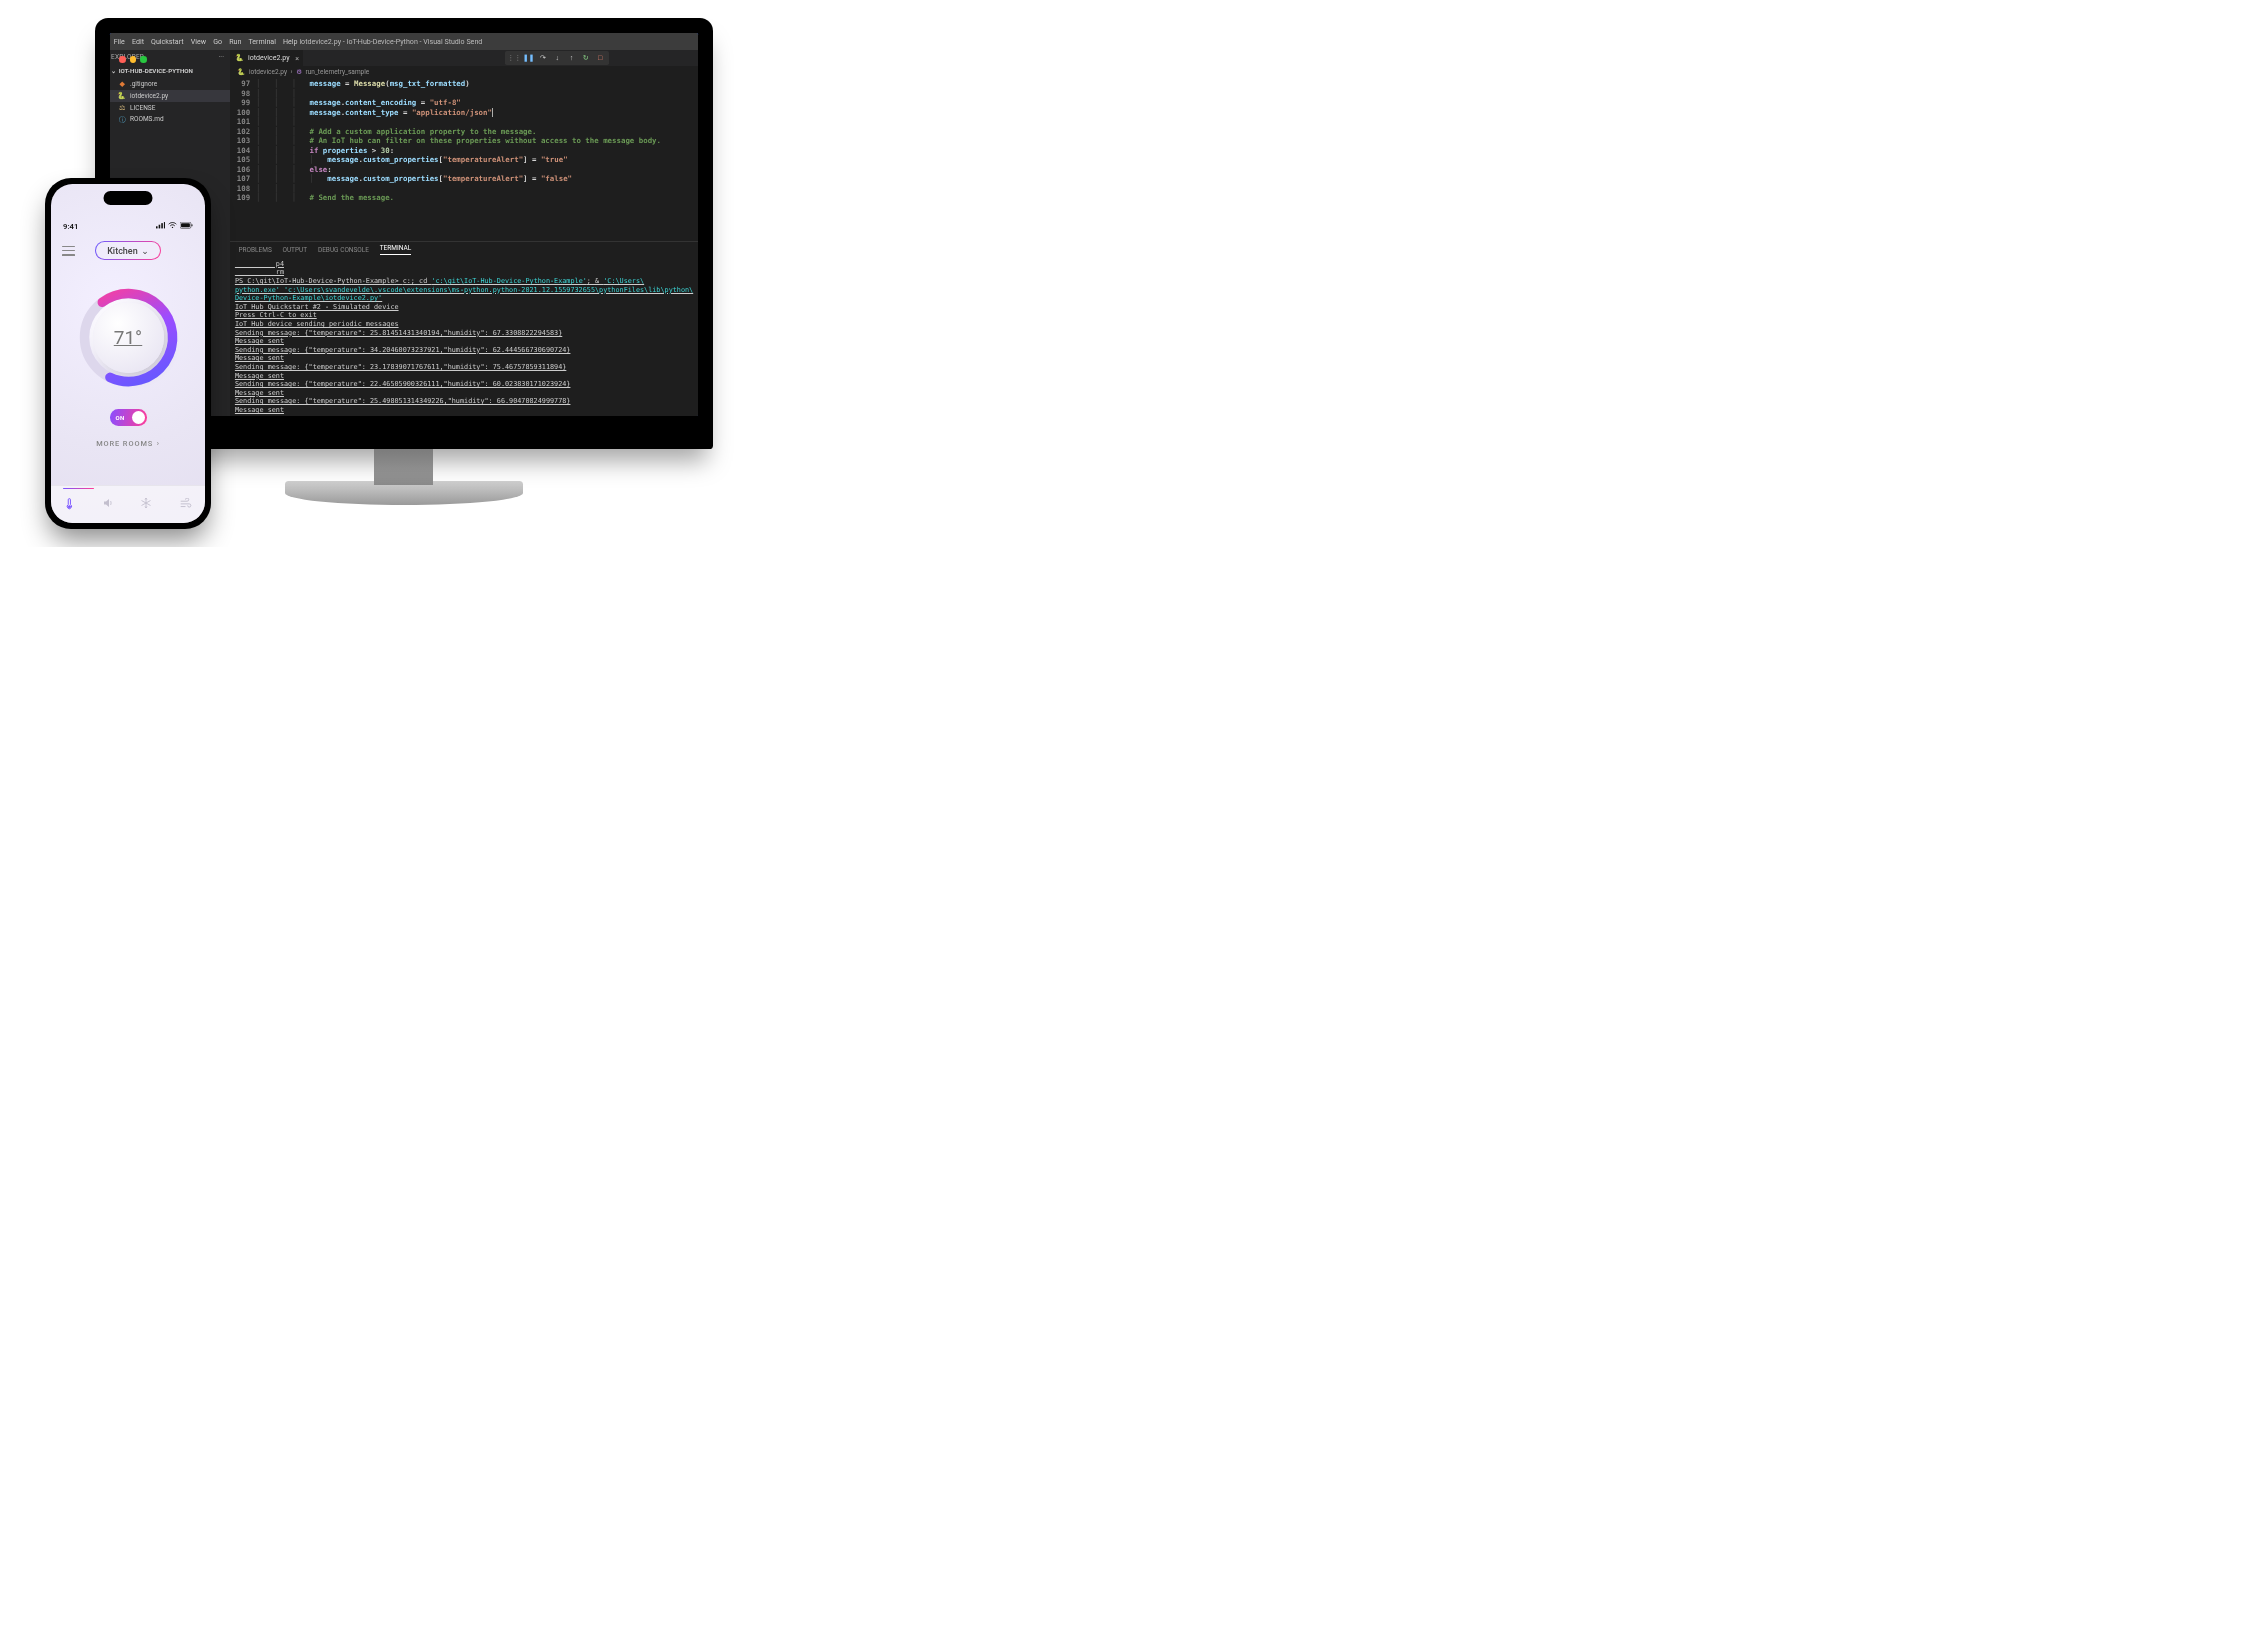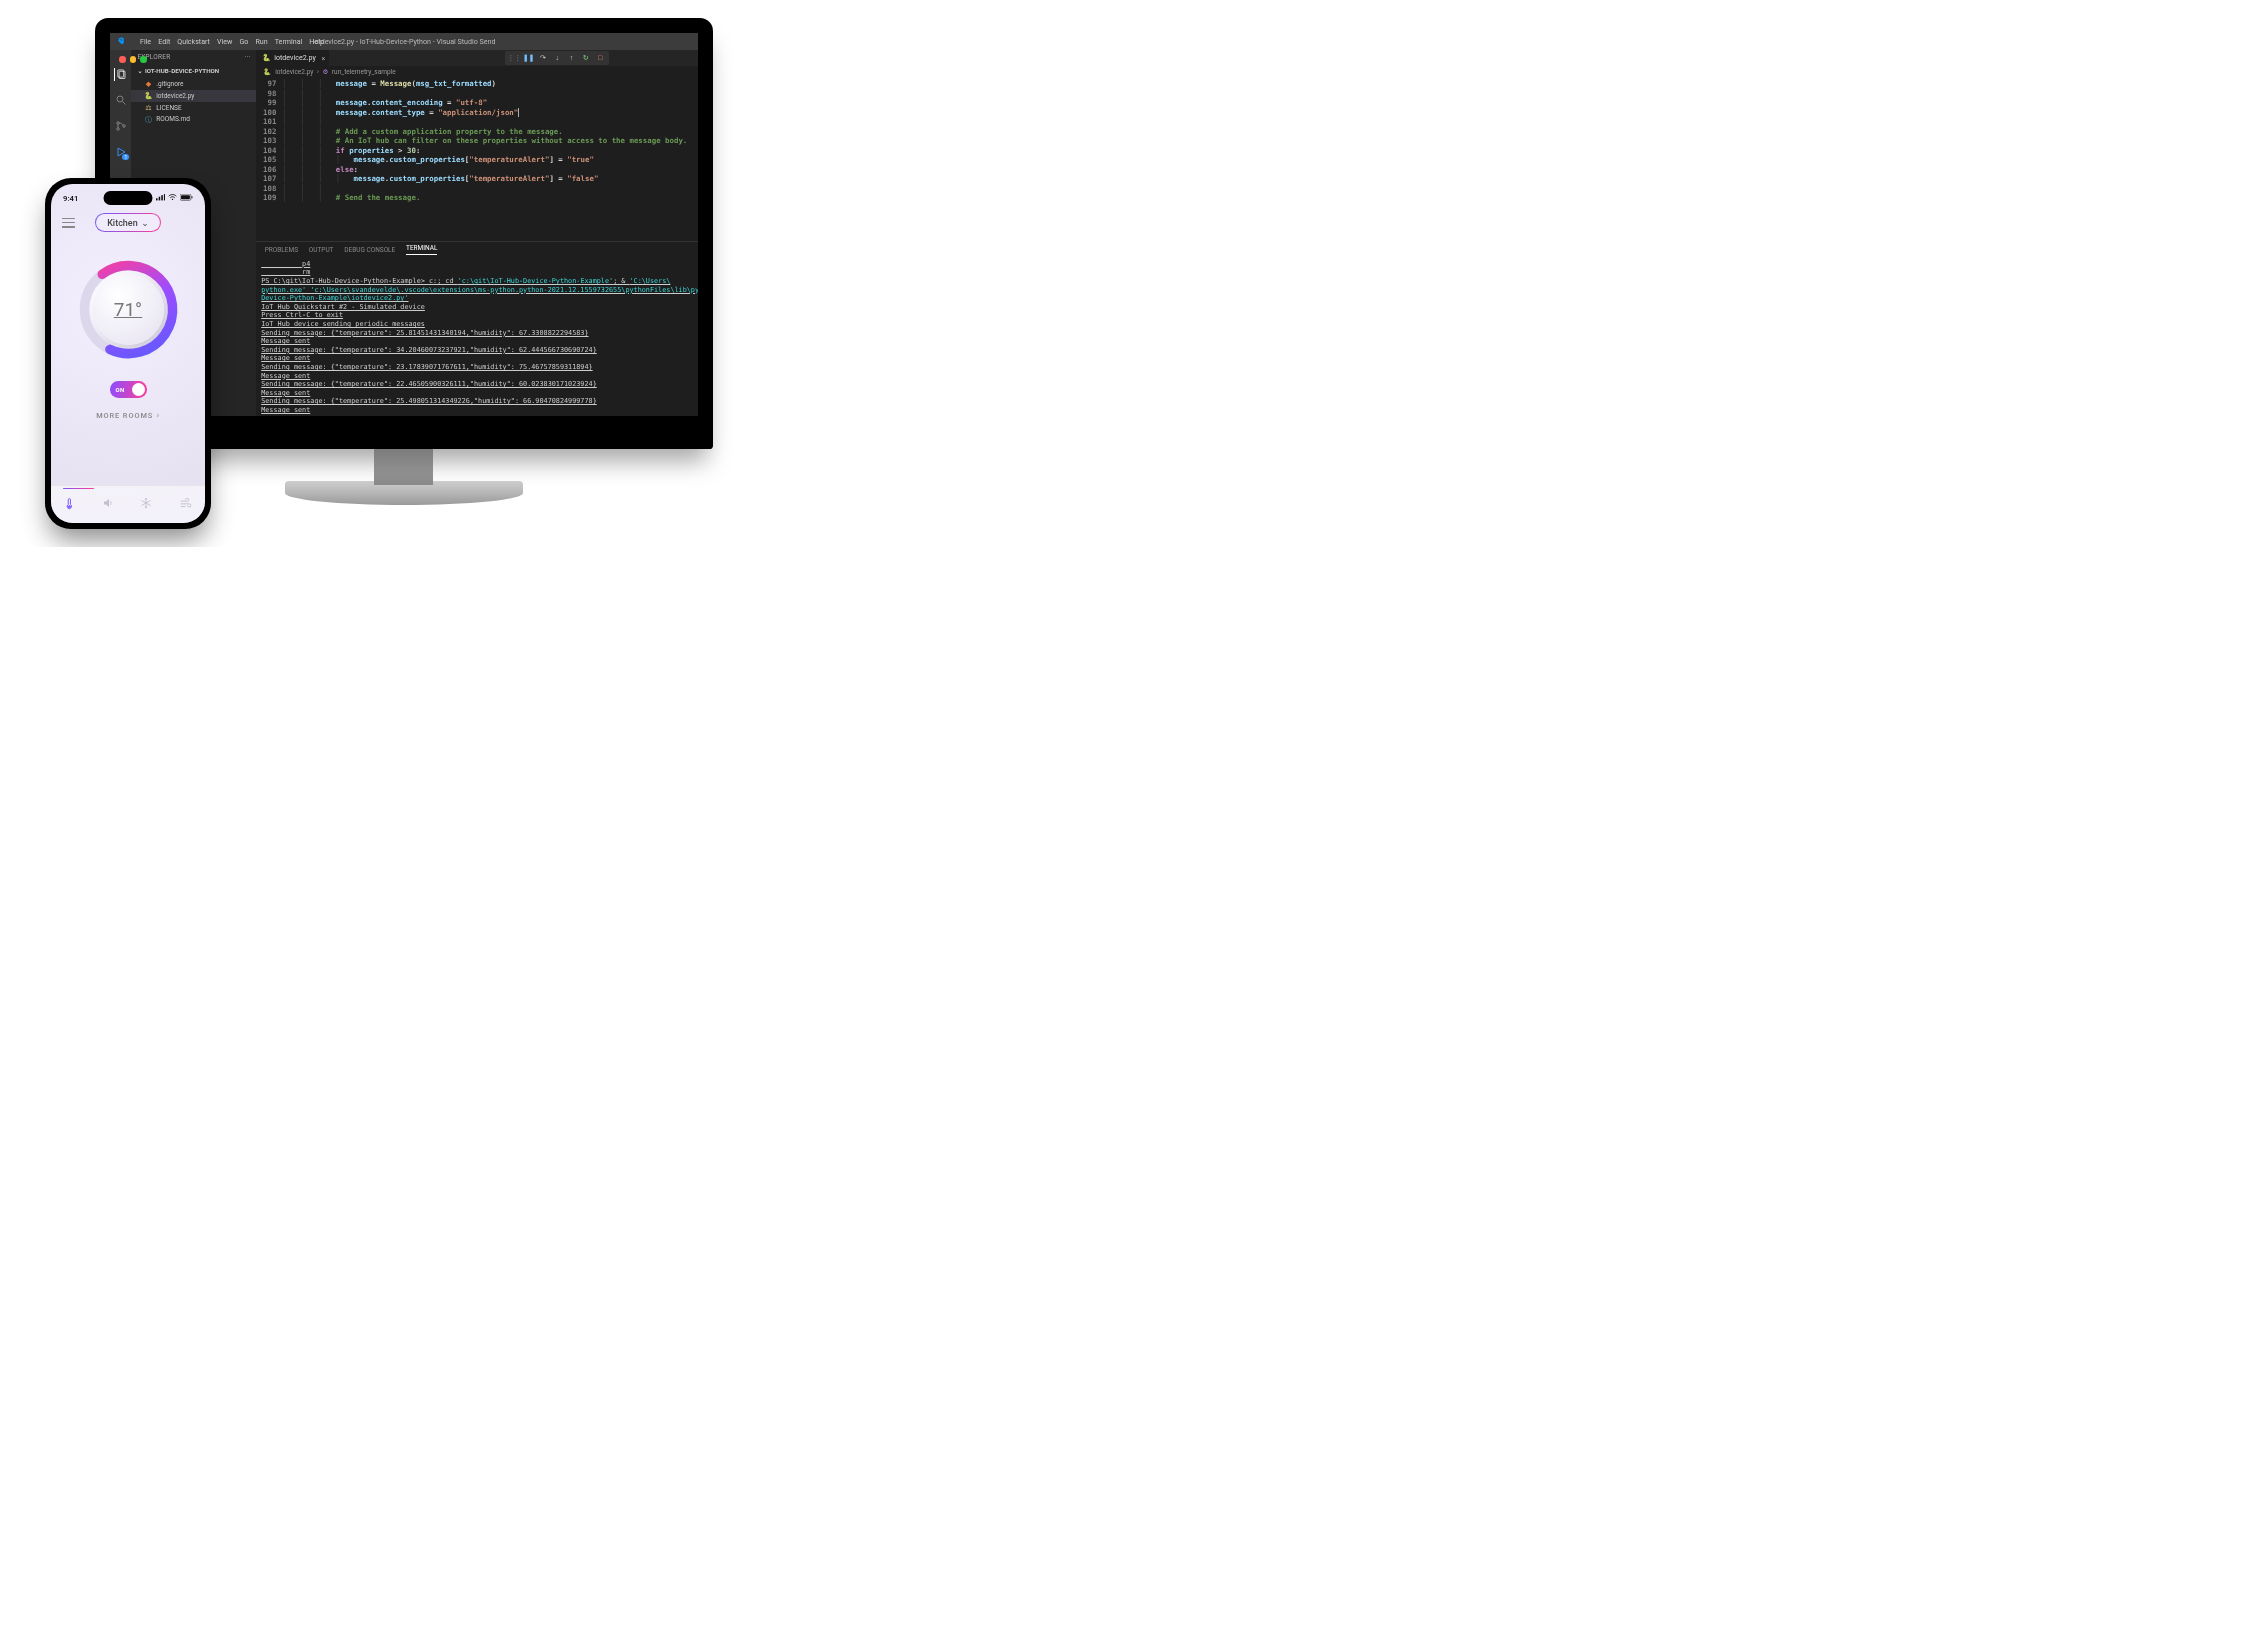--- a/index.html
+++ b/index.html
@@ -13,21 +13,21 @@
   
   .monitor {
     position: absolute; left: 95px; top: 18px; width: 618px; height: 431px;
     background: #000; border-radius: 13px 13px 3.6px 3.6px;
     box-shadow: 0 18px 24px -6px rgba(0,0,0,.35);
     padding: 15px 15px 33px 15px;
   }
   .monitor-screen {
     width: 588px; height: 383px;
     background: #1d4ed8; border-radius: 1.2px; overflow: hidden;
-    display: flex; flex-direction: column;
+    display: flex; flex-direction: column; align-items: flex-end;
   }
   .monitor-stand-neck {
     position: absolute; left: 374px; top: 449px; width: 59px; height: 36px;
     background: linear-gradient(#b0b0b0,#8a8a8a);
   }
   .monitor-stand-base {
     position: absolute; left: 285px; top: 481px; width: 238px; height: 24px;
     background: linear-gradient(#d0d0d0,#9a9a9a);
     border-radius: 3.6px 3.6px 50% 50% / 3.6px 3.6px 12px 12px;
   }
@@ -141,21 +141,21 @@
     width:100%; height:100%; background: radial-gradient(circle at 40% 35%, #f3efff 0%, #e9e5f4 60%, #e4dff0 100%);
     border-radius:21.4px; overflow:hidden; position:relative;
     display:flex; flex-direction:column; align-items:center;
   }
   .notch {
     position:absolute; top:7.1px; left:50%; transform:translateX(-50%);
     width:49px; height:14.3px; background:#000; border-radius:8.3px;
   }
   .statusbar {
     width:100%; display:flex; justify-content:space-between; align-items:center;
-    padding:9.5px 12px 0 12px; font-size:7.7px; font-weight:600; color:#111;
+    padding:9.5px 12px 0 12px; font-size:7.7px; font-weight:600; color:#111;margin-top:28px;
   }
   .status-right { display:flex; gap:3px; align-items:center; }
 
   .app-header {
     width:100%; display:flex; align-items:center; justify-content:space-between;
     padding:10.7px 10.7px 6px 10.7px;
   }
   .hamburger {
     width:13px; height:9.5px; display:flex; flex-direction:column; justify-content:space-between;
   }

